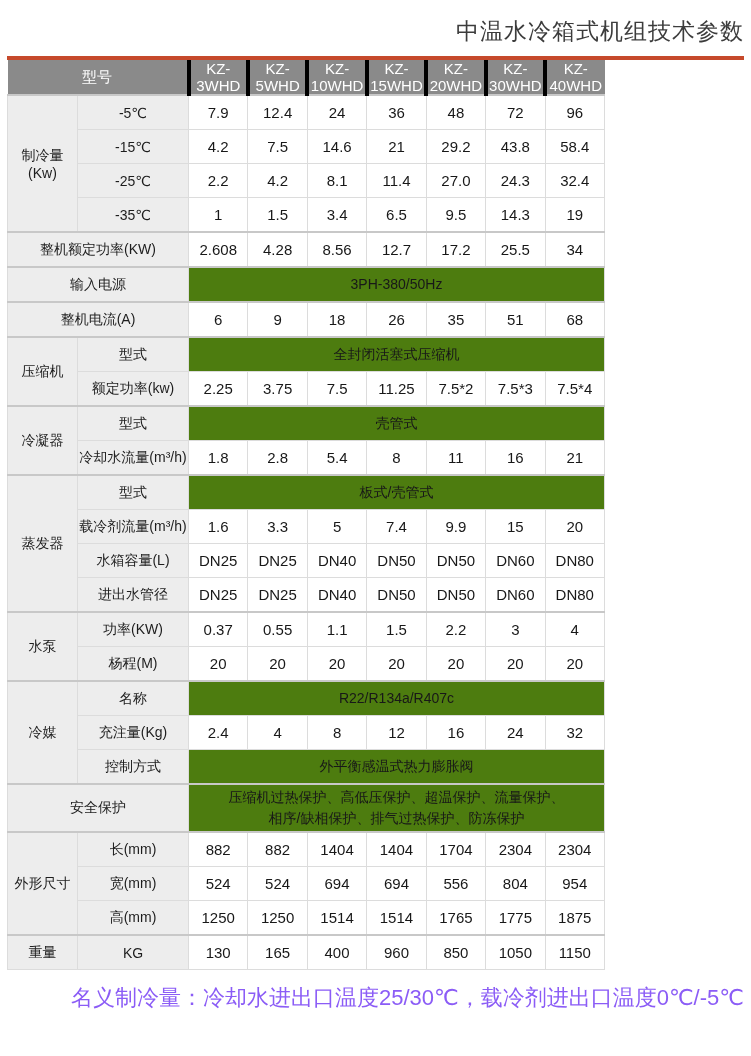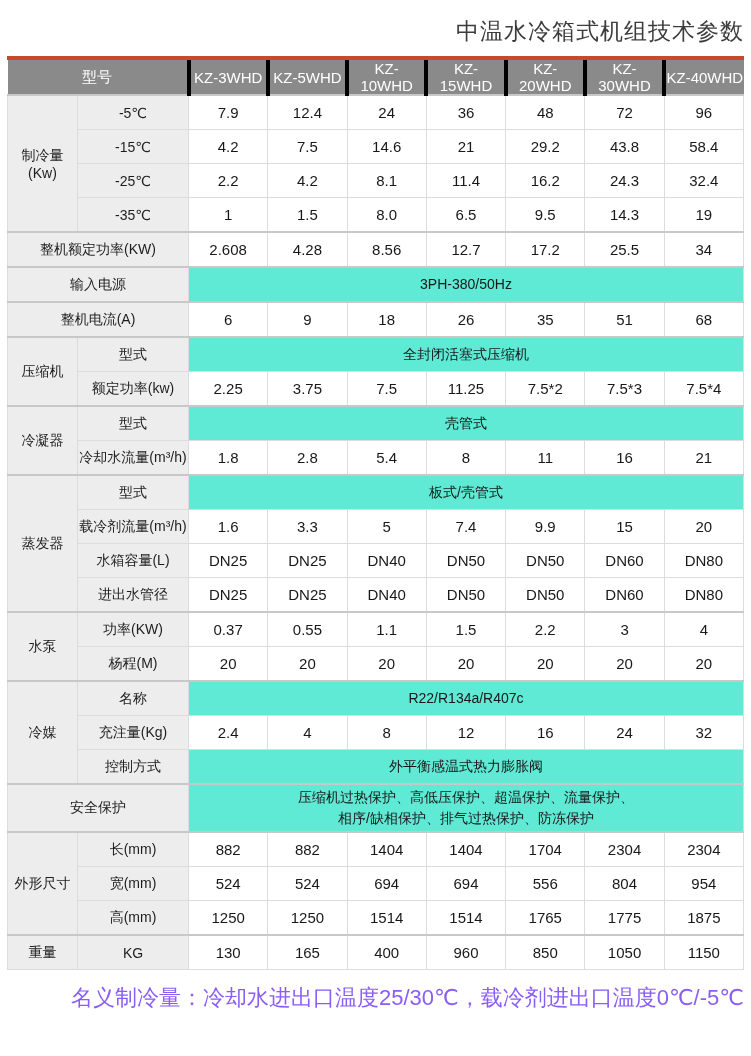--- a/index.html
+++ b/index.html
@@ -18,21 +18,21 @@
   }
   .accent-line{
     height:4px;
     width:737px;
     margin-left:7px;
     background:#c6492b;
   }
   table.spec-table{
     border-collapse:collapse;
     table-layout:fixed;
-    width:737px;
+    width:598px;
     margin-left:7px;
   }
   .spec-table th{
     background:#8a8a8a;
     color:#ffffff;
     font-weight:normal;
     font-size:15px;
     height:30px;
     border-left:4px solid #000000;
     padding:0;
@@ -50,21 +50,21 @@
     padding:0 1px;
     overflow:hidden;
   }
   .spec-table td.group,
   .spec-table td.label{
     background:#ededed;
     font-size:14px;
     color:#1d1d1d;
   }
   .spec-table td.merged{
-    background:#5eead4;
+    background:#4d7c0f;
     white-space:pre-line;
     line-height:1.5;
     font-size:14px;
   }
   .spec-table tr.section > td{border-top:2px solid #c8c8c8;}
   .spec-table tr.tall td{height:46px;}
   .footnote{
     width:737px;
     margin:11px 0 0 7px;
     text-align:right;
@@ -125,29 +125,29 @@
           <td>29.2</td>
           <td>43.8</td>
           <td>58.4</td>
         </tr>
         <tr>
           <td class="label">-25℃</td>
           <td>2.2</td>
           <td>4.2</td>
           <td>8.1</td>
           <td>11.4</td>
-          <td>16.2</td>
+          <td>27.0</td>
           <td>24.3</td>
           <td>32.4</td>
         </tr>
         <tr>
           <td class="label">-35℃</td>
           <td>1</td>
           <td>1.5</td>
-          <td>8.0</td>
+          <td>3.4</td>
           <td>6.5</td>
           <td>9.5</td>
           <td>14.3</td>
           <td>19</td>
         </tr>
         <tr class="section">
           <td class="label" colspan="2">整机额定功率(KW)</td>
           <td>2.608</td>
           <td>4.28</td>
           <td>8.56</td>

